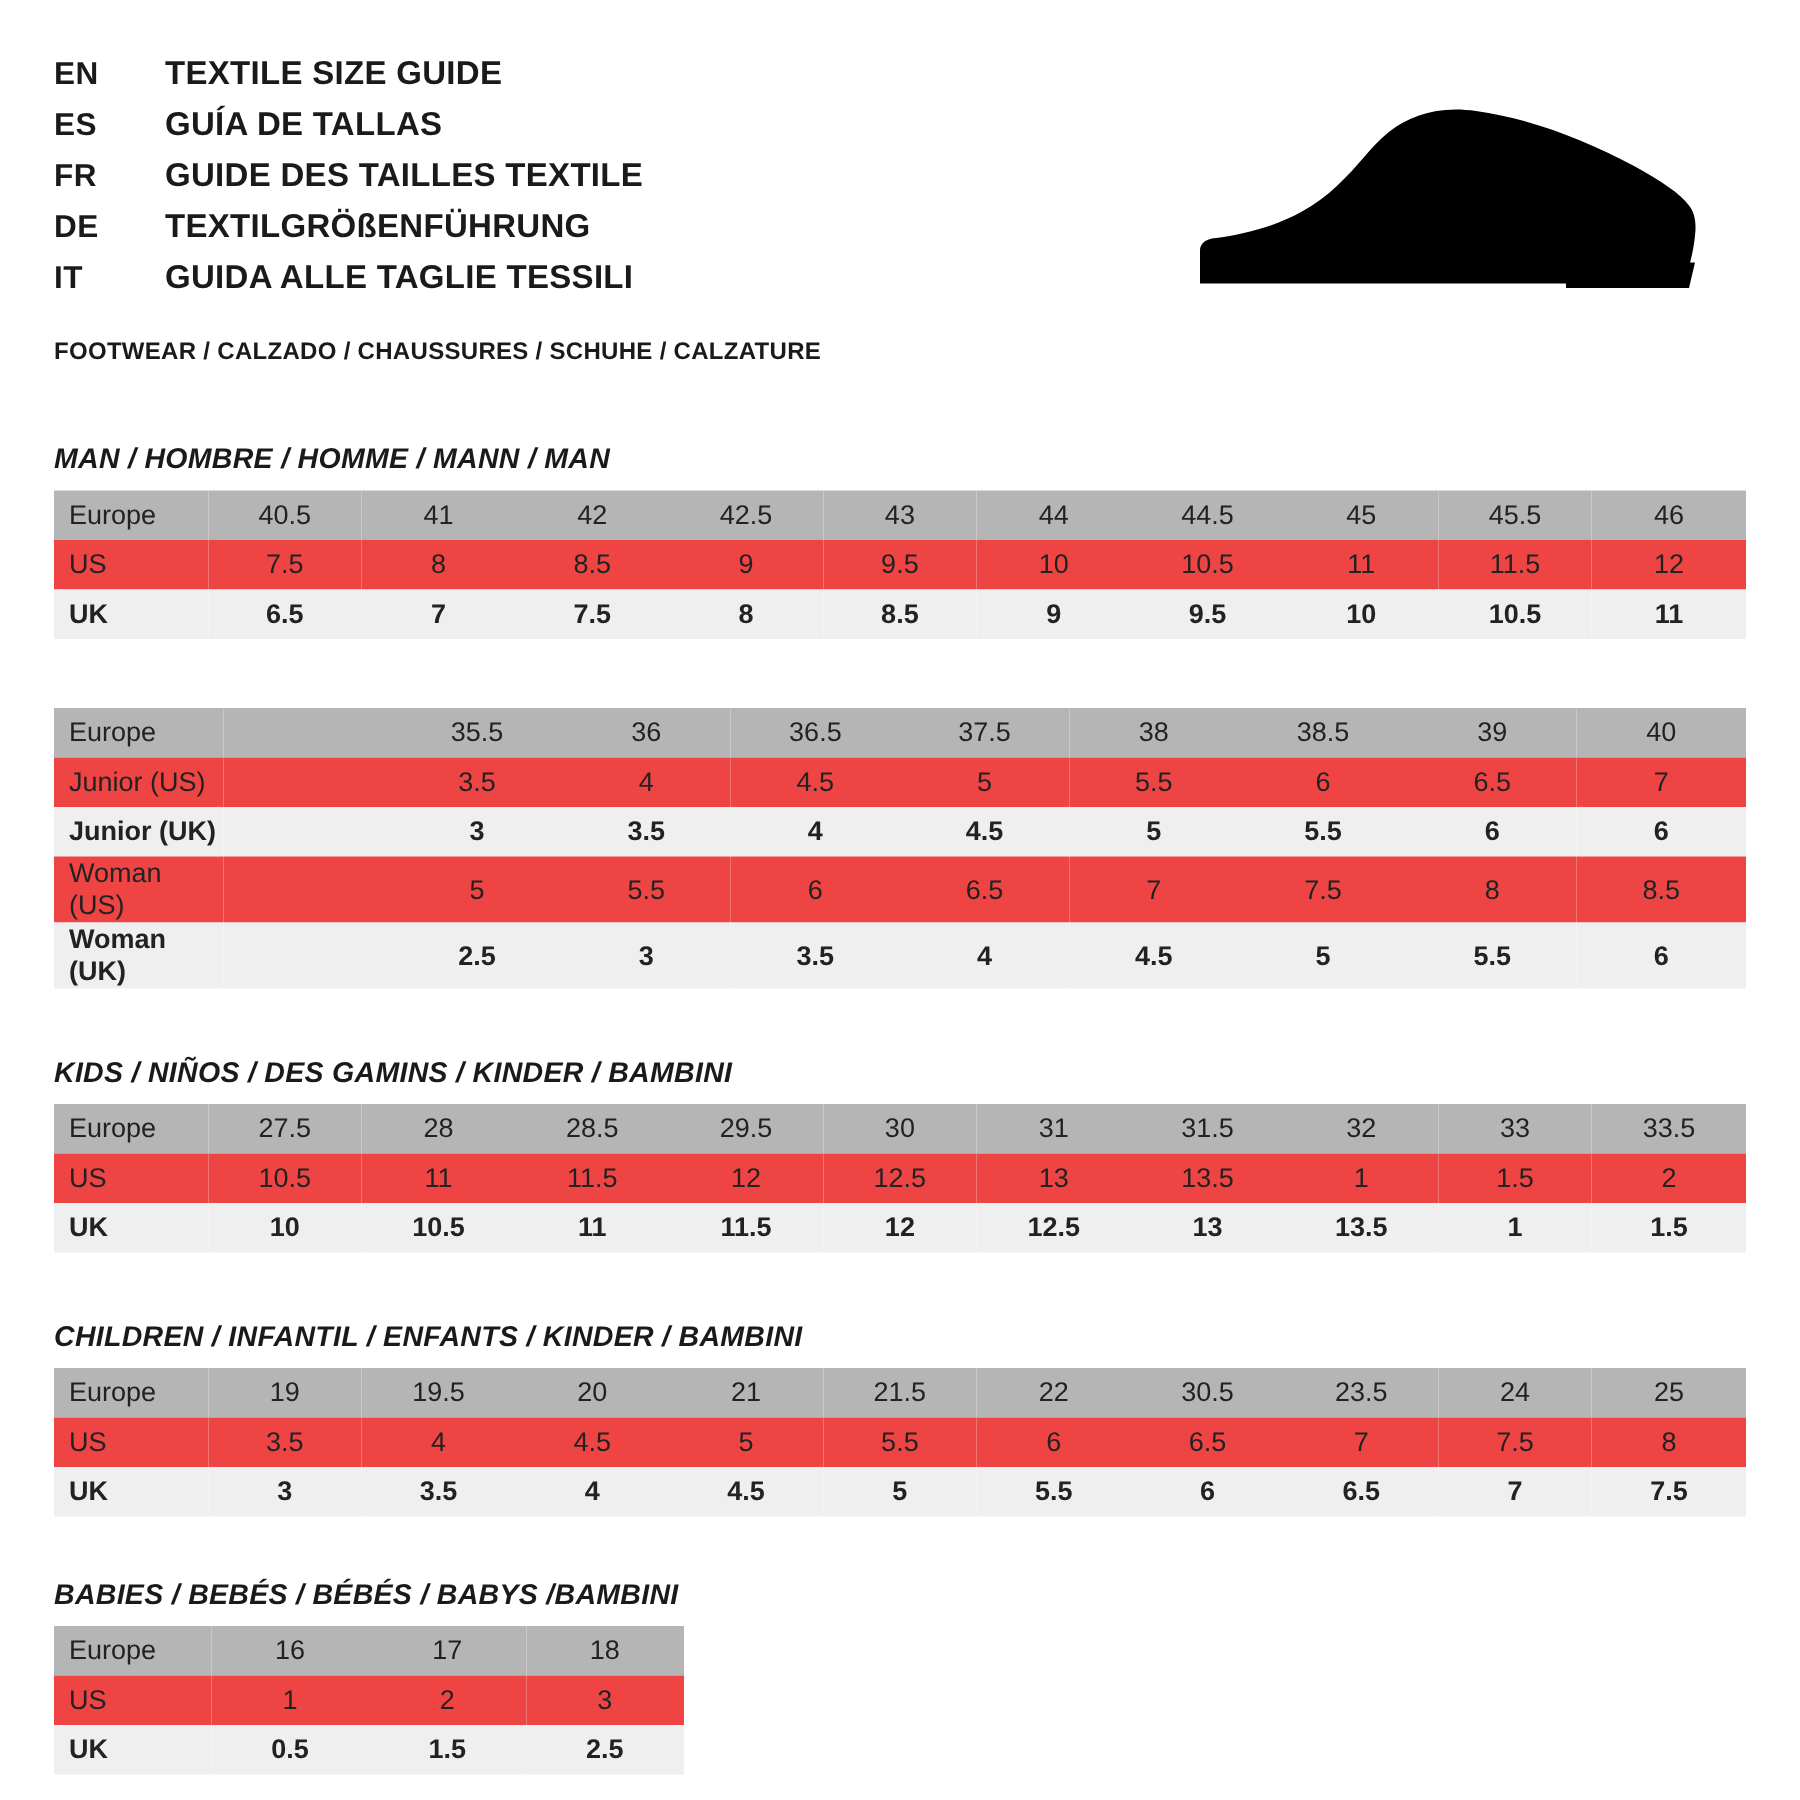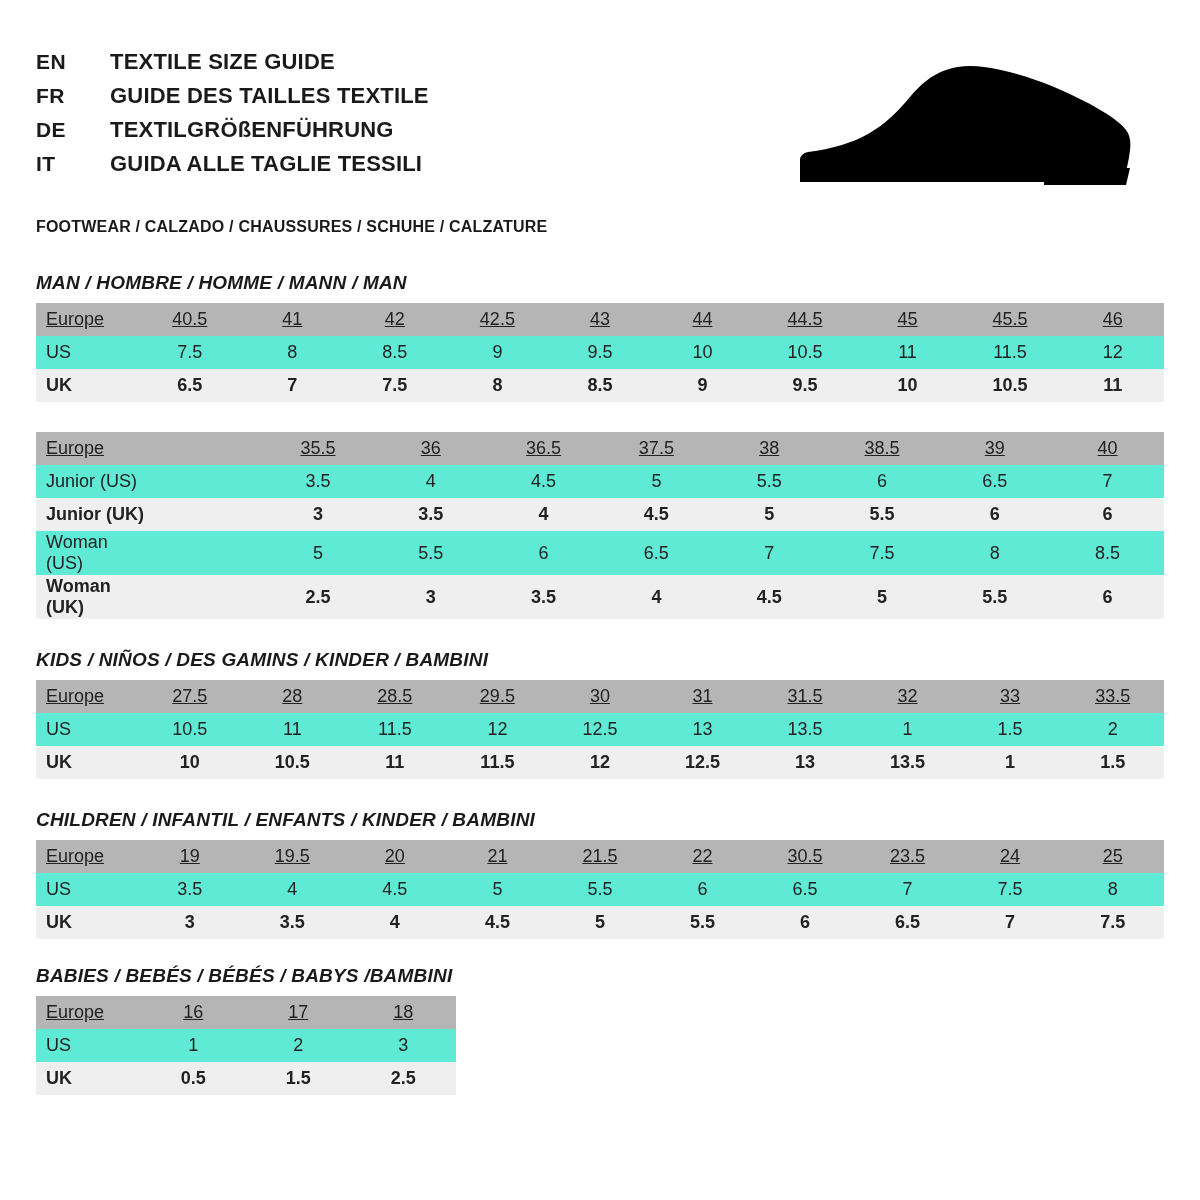--- a/index.html
+++ b/index.html
@@ -15,21 +15,21 @@
   .page {
     position: relative;
     width: 1200px;
     height: 1200px;
     padding: 30px 36px 0 36px;
   }
 
   
   .header {
     display: flex;
-    align-items: center;
+    align-items: flex-end;
     justify-content: space-between;
   }
   .lang-block {
     margin-top: 6px;
   }
   .lang-row {
     display: flex;
     align-items: baseline;
     height: 34px;
   }
@@ -50,21 +50,21 @@
   }
 
   .footwear-line {
     margin-top: 20px;
     font-size: 16px;
     font-weight: bold;
     letter-spacing: 0.2px;
   }
 
   
-  .section { margin-top: 0; }
+  .section { margin-top: 16px; }
   .section-title {
     font-size: 19px;
     font-weight: bold;
     font-style: italic;
     letter-spacing: 0.2px;
     margin-bottom: 9px;
   }
   table {
     border-collapse: collapse;
     width: 100%;
@@ -77,44 +77,47 @@
     text-align: center;
     vertical-align: middle;
     color: #222;
   }
   td.label {
     text-align: left;
     padding-left: 10px;
   }
   tr.head td {
     background: #b5b5b5;
-    text-decoration: underline;
   }
   tr.alt td {
     background: #efefef;
     font-weight: bold;
   }
   tr.plain td {
-    background: #5eead4;
+    background: #ef4444;
   }
   .gap-36 { height: 36px; }
   .gap-30 { height: 30px; }
   .gap-26 { height: 26px; }
 </style>
 </head>
 <body>
 
 <div class="page">
 
   <div class="header">
     <div class="lang-block">
 
       <div class="lang-row">
         <div class="lang-code">EN</div>
         <div class="lang-title">TEXTILE SIZE GUIDE</div>
+      </div>
+      <div class="lang-row">
+        <div class="lang-code">ES</div>
+        <div class="lang-title">GUÍA DE TALLAS</div>
       </div>
       <div class="lang-row">
         <div class="lang-code">FR</div>
         <div class="lang-title">GUIDE DES TAILLES TEXTILE</div>
       </div>
       <div class="lang-row">
         <div class="lang-code">DE</div>
         <div class="lang-title">TEXTILGRÖßENFÜHRUNG</div>
       </div>
       <div class="lang-row">

